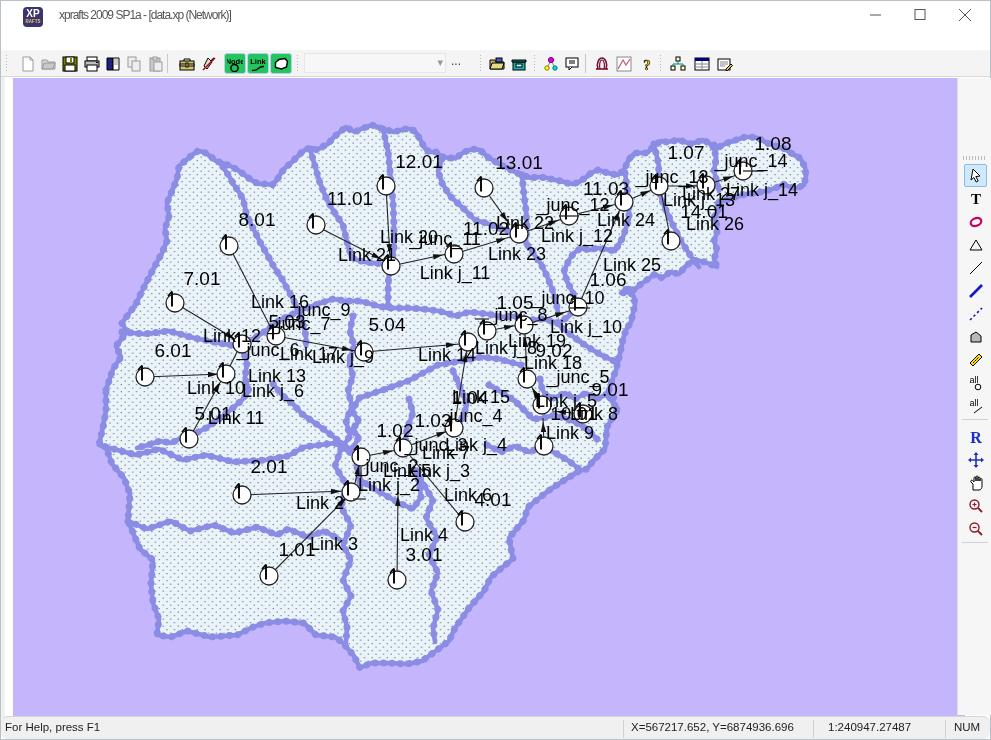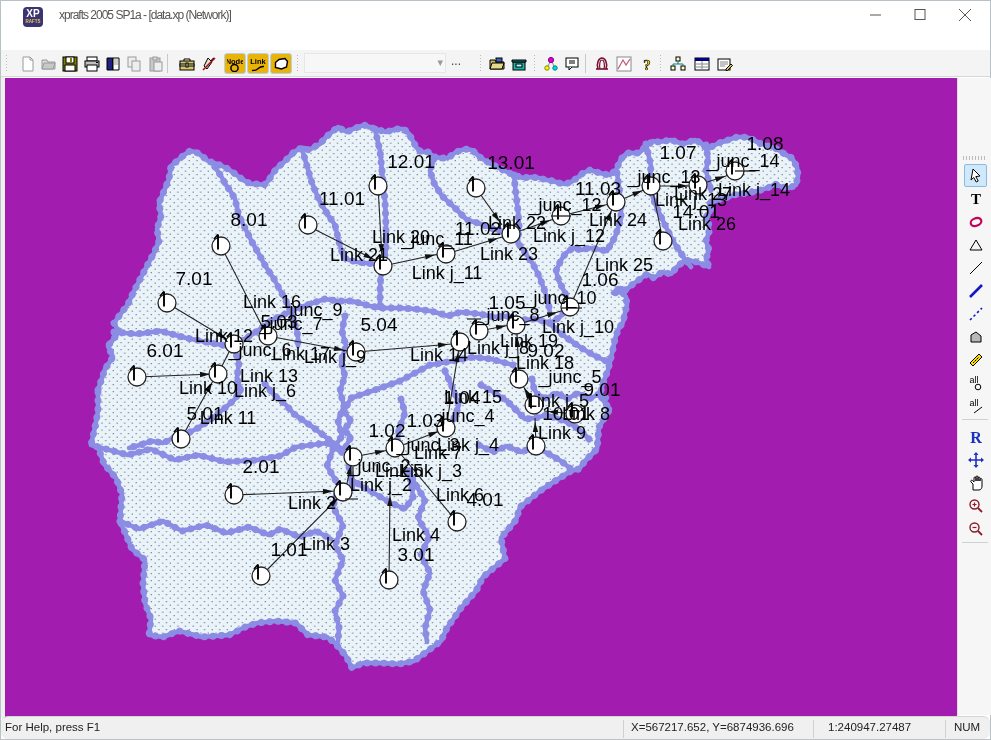--- a/index.html
+++ b/index.html
@@ -7,44 +7,44 @@
 #appicon { position:absolute; left:22px; top:6px; width:20px; height:20px; background:#3a3470; color:#fff; font-size:10px; font-weight:bold; text-align:center; border-radius:4px; }
 #appicon span { display:block; line-height:13px; }
 #appicon i { display:block; font-style:normal; font-size:4.5px; line-height:4px; color:#e8c860; }
 #title { position:absolute; left:58px; top:7px; font-size:12px; letter-spacing:-1px; color:#565656; }
 .wbtn { position:absolute; top:0; width:44px; height:28px; color:#555; }
 #statusbar { position:absolute; left:0; bottom:0; width:100%; height:23px; background:#f0f0f0; border-top:1px solid #d5d5d5; font-size:11.5px; color:#222;border-radius:7px; }
 #menubar { position:absolute; left:0; top:28px; width:100%; height:21px; background:#fff; font-size:11.5px; color:#444; }
 #menubar span { position:absolute; top:4px; letter-spacing:-0.2px; }
 #toolbar { position:absolute; left:0; top:49px; width:100%; height:27px; background:#f4f4f4; border-bottom:1px solid #d8d8d8; }
 .tbtn { position:absolute; top:2px; width:23px; height:23px; display:flex; align-items:center; justify-content:center; }
-.tbtn.hl { background:#eab308; border:1px solid #b6d2ea; border-radius:3px; }
+.tbtn.hl { background:#22c55e; border:1px solid #b6d2ea; border-radius:3px; }
 .tsep { position:absolute; top:4px; width:1px; height:19px; background:#c8c8c8; }
 .grip { position:absolute; top:5px; width:3px; height:17px; background-image:repeating-linear-gradient(#bbb 0 1px,transparent 1px 3px); background-size:1px 3px; background-repeat:repeat-y; background-position:1px 0; }
 .combo { position:absolute; left:303px; top:3px; width:142px; height:20px; background:#f7f7f7; border:1px solid #e6e6e6; }
 .chev { position:absolute; right:2px; top:2px; color:#999; font-size:11px; }
 .dots3 { position:absolute; left:450px; top:4px; font-size:12px; color:#444; }
-#map { position:absolute; left:4px; top:77px; width:952px; height:640px; background:#a21caf; overflow:hidden; }
+#map { position:absolute; left:12px; top:77px; width:952px; height:640px; background:#c4b5fd; overflow:hidden; }
 #leftstrip { position:absolute; left:0; top:76px; width:4px; height:641px; background:#f0f0f0; }
 #righttb { position:absolute; left:956px; top:77px; width:34px; height:637px; background:#f6f6f6; border-left:1px solid #ddd; }
 .rbtn { position:absolute; left:6px; width:23px; height:23px; display:flex; align-items:center; justify-content:center; }
 .rbtn.rhl { background:#cfe8fa; border:1px solid #88bce0; border-radius:2px; }
 .rsep { position:absolute; left:4px; width:26px; height:1px; background:#d0d0d0; }
 .rgrip { position:absolute; left:5px; top:78px; width:24px; height:4px; background-image:repeating-linear-gradient(90deg,#bbb 0 1px,transparent 1px 3px); }
 .ssep { position:absolute; top:3px; width:1px; height:18px; background:#d0d0d0; }
 svg text { letter-spacing:0px; }
 </style></head>
 <body>
 <div id="win">
 <div id="titlebar">
   <div id="appicon">
         <span>XP</span>
         <i>RAFTS</i>
       </div>
-  <div id="title">xprafts 2005 SP1a - [data.xp (Network)]</div>
+  <div id="title">xprafts 2009 SP1a - [data.xp (Network)]</div>
   <svg class="wbtn" style="left:857px" width="44" height="28">
         <path d="M12 14h11" stroke="#555"></path>
       </svg>
   <svg class="wbtn" style="left:902px" width="44" height="28">
         <rect x="12" y="8.5" width="10" height="10" fill="none" stroke="#555"></rect>
       </svg>
   <svg class="wbtn" style="left:947px" width="44" height="28">
         <path d="M11 8l12 12M23 8L11 20" stroke="#555"></path>
       </svg>
 </div>

